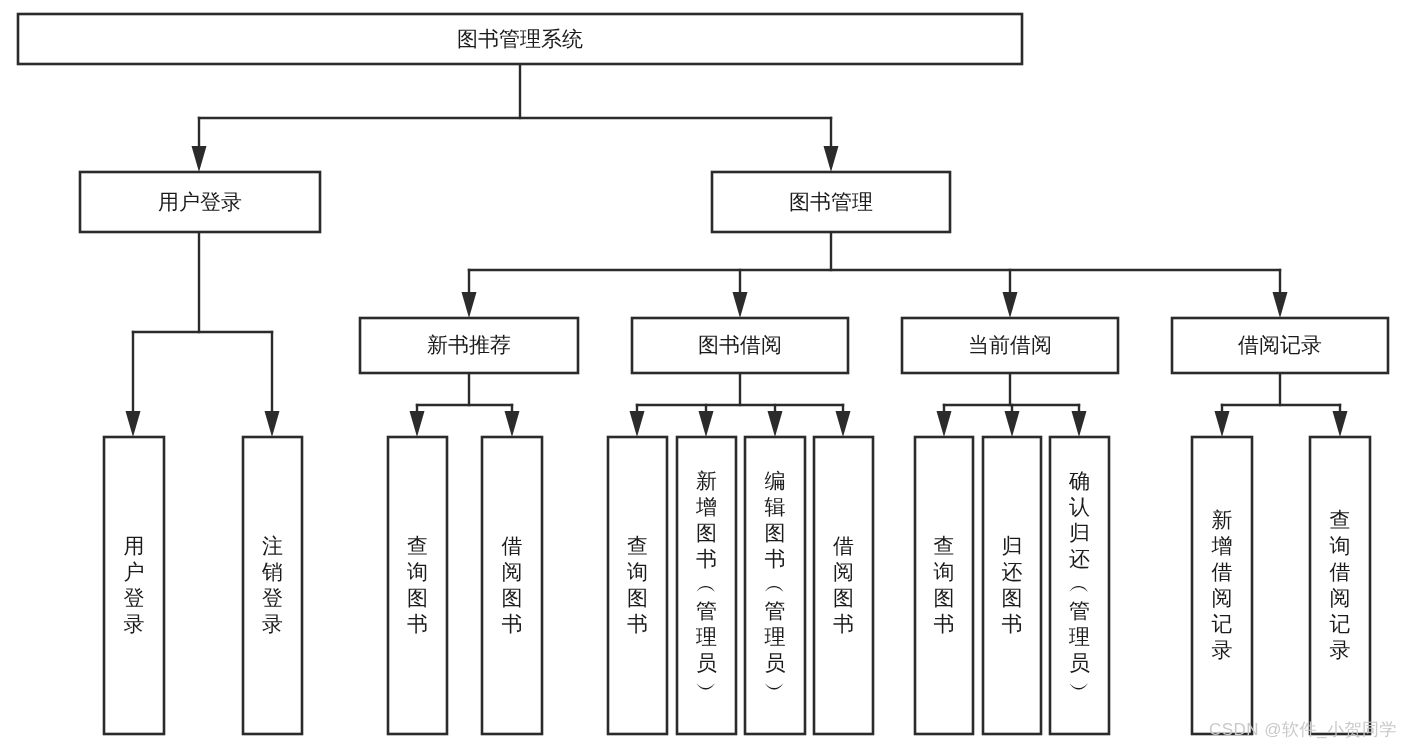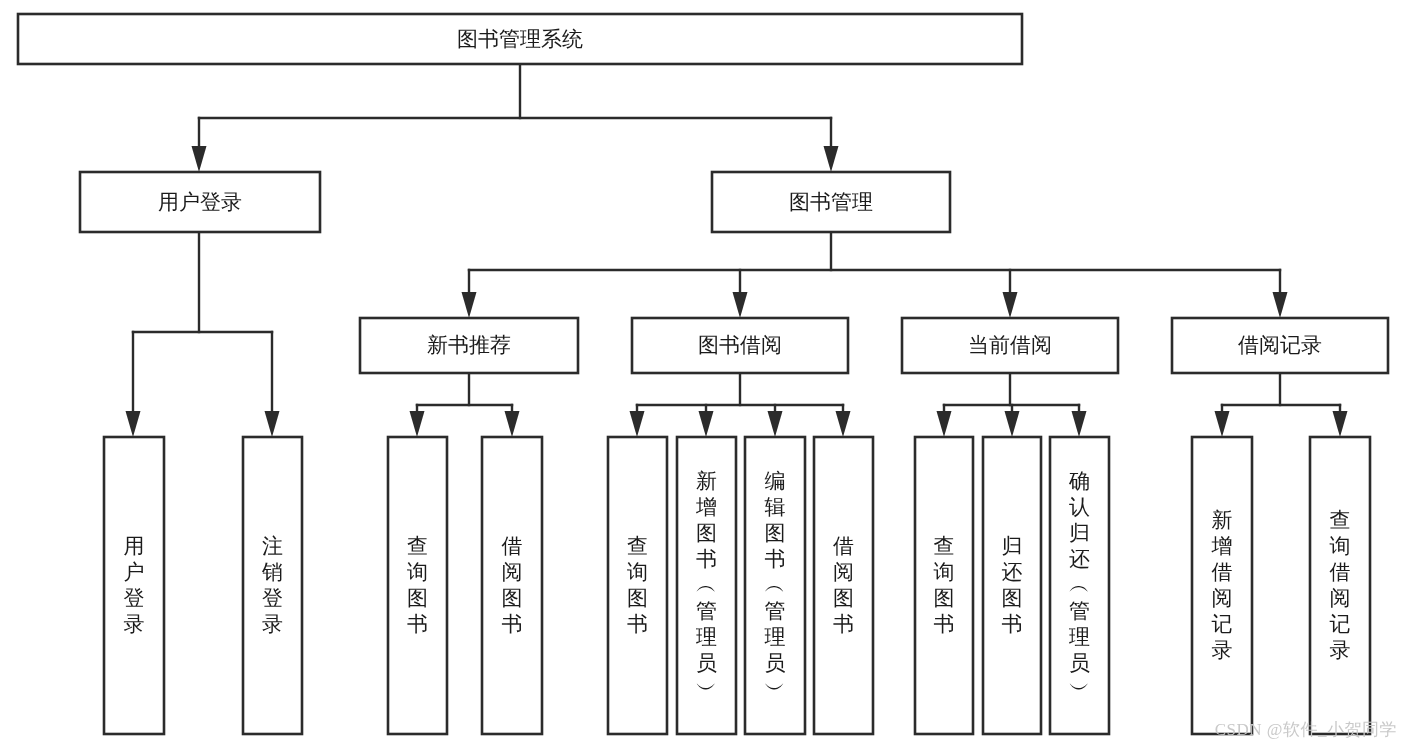--- a/index.html
+++ b/index.html
@@ -53,21 +53,21 @@
   .node-label-v {
     font-family: "Liberation Sans", "DejaVu Sans", sans-serif;
     font-size: 21px;
     fill: #1b1b1b;
     text-anchor: middle;
   }
   .watermark-text {
     position: absolute;
     right: 8px;
     bottom: 6px;
-    font-family: Liberation Serif, serif;
+    font-family: Liberation Sans, sans-serif;
     font-size: 17px;
     color: #c9c9c9;
     letter-spacing: 0.5px;
     white-space: nowrap;
     user-select: none;
   }
 </style>
 </head>
 <body>
 

